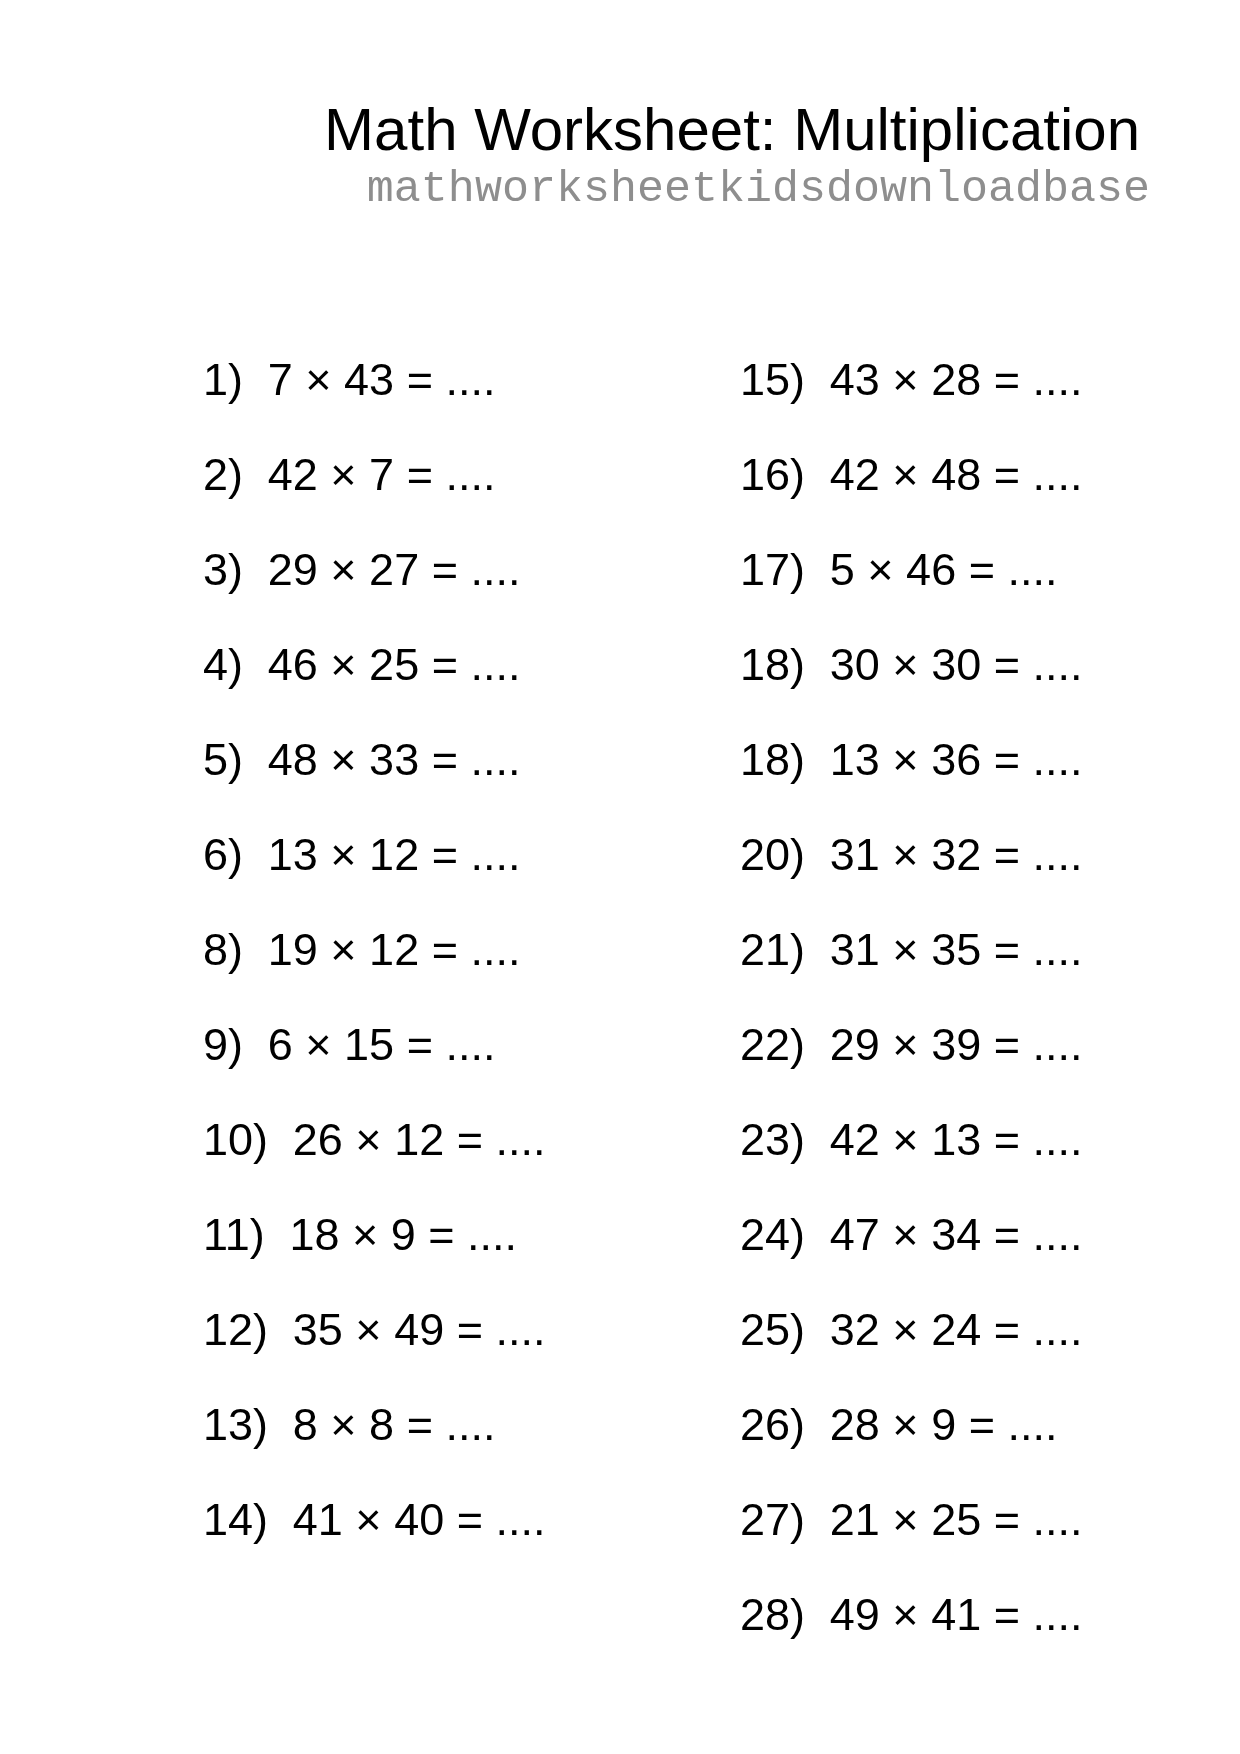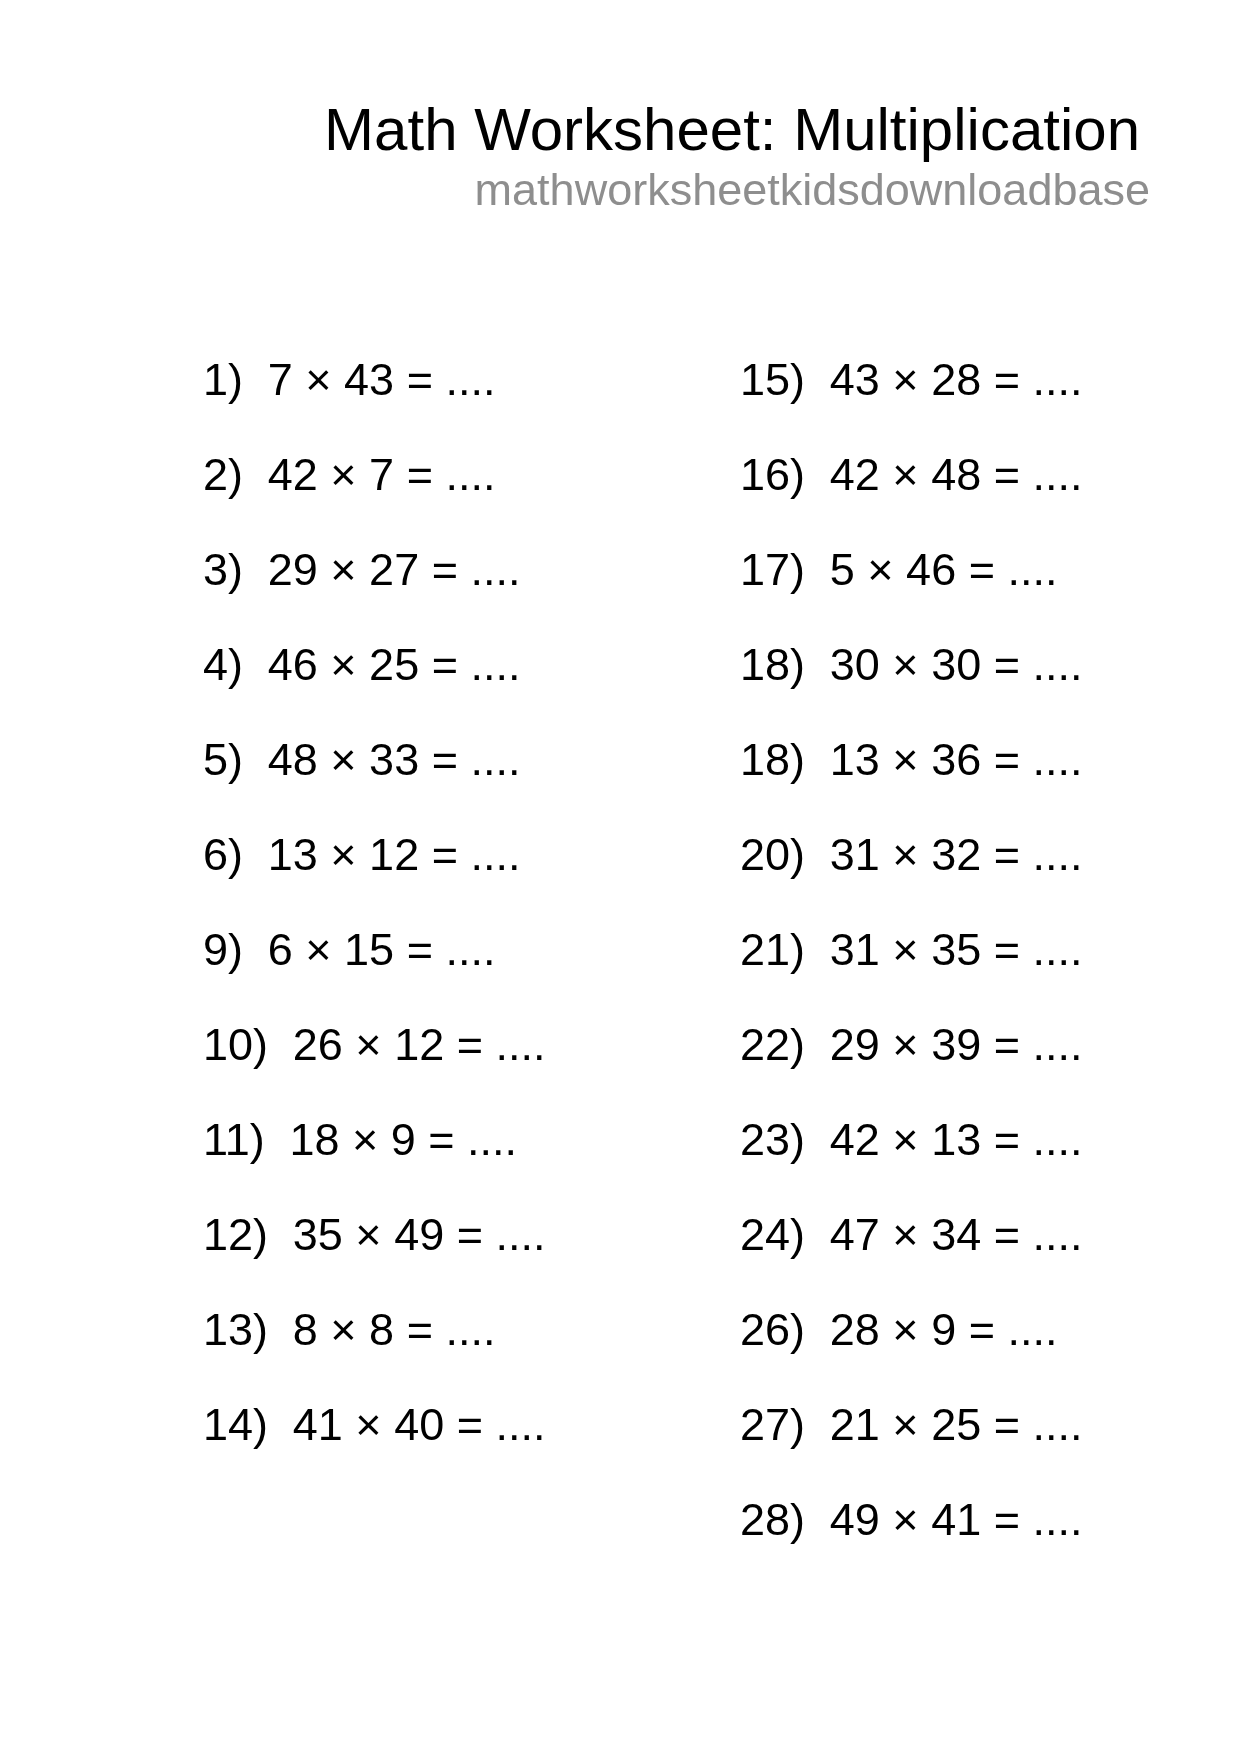--- a/index.html
+++ b/index.html
@@ -30,20 +30,21 @@
     color: #000000;
   }
   .subtitle {
     position: absolute;
     top: 167px;
     right: 90px;
     font-size: 45px;
     line-height: 1;
     white-space: nowrap;
     color: #8e8e8e;
+    font-family: Liberation Mono, monospace;
   }
   .column {
     position: absolute;
     top: 332px;
     display: flex;
     flex-direction: column;
   }
   .column.left  { left: 203px; }
   .column.right { left: 740px; }
   .row {
@@ -68,37 +69,39 @@
   <div class="title">Math Worksheet: Multiplication</div>
   <div class="subtitle">mathworksheetkidsdownloadbase</div>
 
   <div class="column left">
     <div class="row"><span class="pnum">1)</span><span class="pexpr">7 × 43 = ....</span></div>
     <div class="row"><span class="pnum">2)</span><span class="pexpr">42 × 7 = ....</span></div>
     <div class="row"><span class="pnum">3)</span><span class="pexpr">29 × 27 = ....</span></div>
     <div class="row"><span class="pnum">4)</span><span class="pexpr">46 × 25 = ....</span></div>
     <div class="row"><span class="pnum">5)</span><span class="pexpr">48 × 33 = ....</span></div>
     <div class="row"><span class="pnum">6)</span><span class="pexpr">13 × 12 = ....</span></div>
+    <div class="row"><span class="pnum">8)</span><span class="pexpr">19 × 12 = ....</span></div>
     <div class="row"><span class="pnum">9)</span><span class="pexpr">6 × 15 = ....</span></div>
     <div class="row"><span class="pnum">10)</span><span class="pexpr">26 × 12 = ....</span></div>
     <div class="row"><span class="pnum">11)</span><span class="pexpr">18 × 9 = ....</span></div>
     <div class="row"><span class="pnum">12)</span><span class="pexpr">35 × 49 = ....</span></div>
     <div class="row"><span class="pnum">13)</span><span class="pexpr">8 × 8 = ....</span></div>
     <div class="row"><span class="pnum">14)</span><span class="pexpr">41 × 40 = ....</span></div>
   </div>
 
   <div class="column right">
     <div class="row"><span class="pnum">15)</span><span class="pexpr">43 × 28 = ....</span></div>
     <div class="row"><span class="pnum">16)</span><span class="pexpr">42 × 48 = ....</span></div>
     <div class="row"><span class="pnum">17)</span><span class="pexpr">5 × 46 = ....</span></div>
     <div class="row"><span class="pnum">18)</span><span class="pexpr">30 × 30 = ....</span></div>
     <div class="row"><span class="pnum">18)</span><span class="pexpr">13 × 36 = ....</span></div>
     <div class="row"><span class="pnum">20)</span><span class="pexpr">31 × 32 = ....</span></div>
     <div class="row"><span class="pnum">21)</span><span class="pexpr">31 × 35 = ....</span></div>
     <div class="row"><span class="pnum">22)</span><span class="pexpr">29 × 39 = ....</span></div>
     <div class="row"><span class="pnum">23)</span><span class="pexpr">42 × 13 = ....</span></div>
     <div class="row"><span class="pnum">24)</span><span class="pexpr">47 × 34 = ....</span></div>
+    <div class="row"><span class="pnum">25)</span><span class="pexpr">32 × 24 = ....</span></div>
     <div class="row"><span class="pnum">26)</span><span class="pexpr">28 × 9 = ....</span></div>
     <div class="row"><span class="pnum">27)</span><span class="pexpr">21 × 25 = ....</span></div>
     <div class="row"><span class="pnum">28)</span><span class="pexpr">49 × 41 = ....</span></div>
   </div>
 
 </div>
 
 </body></html>

